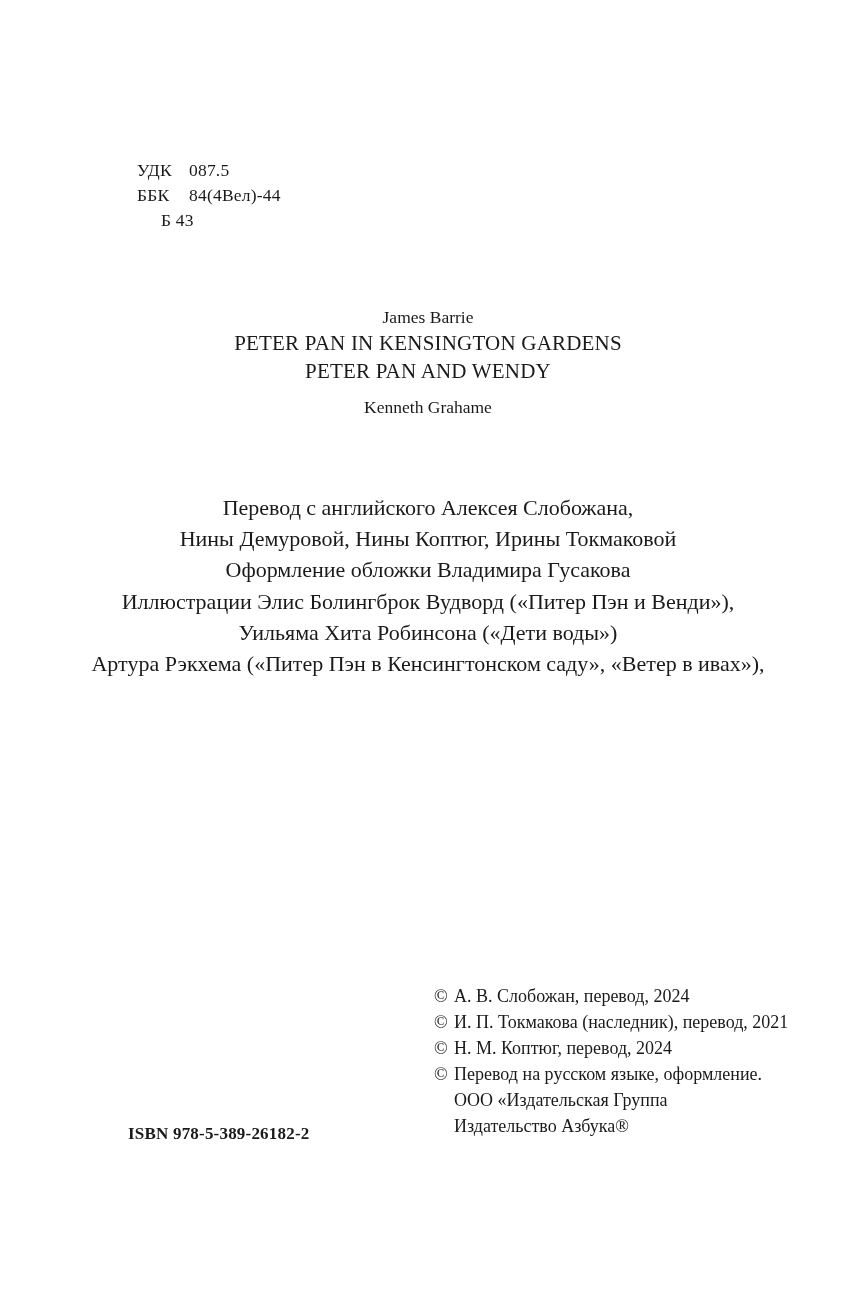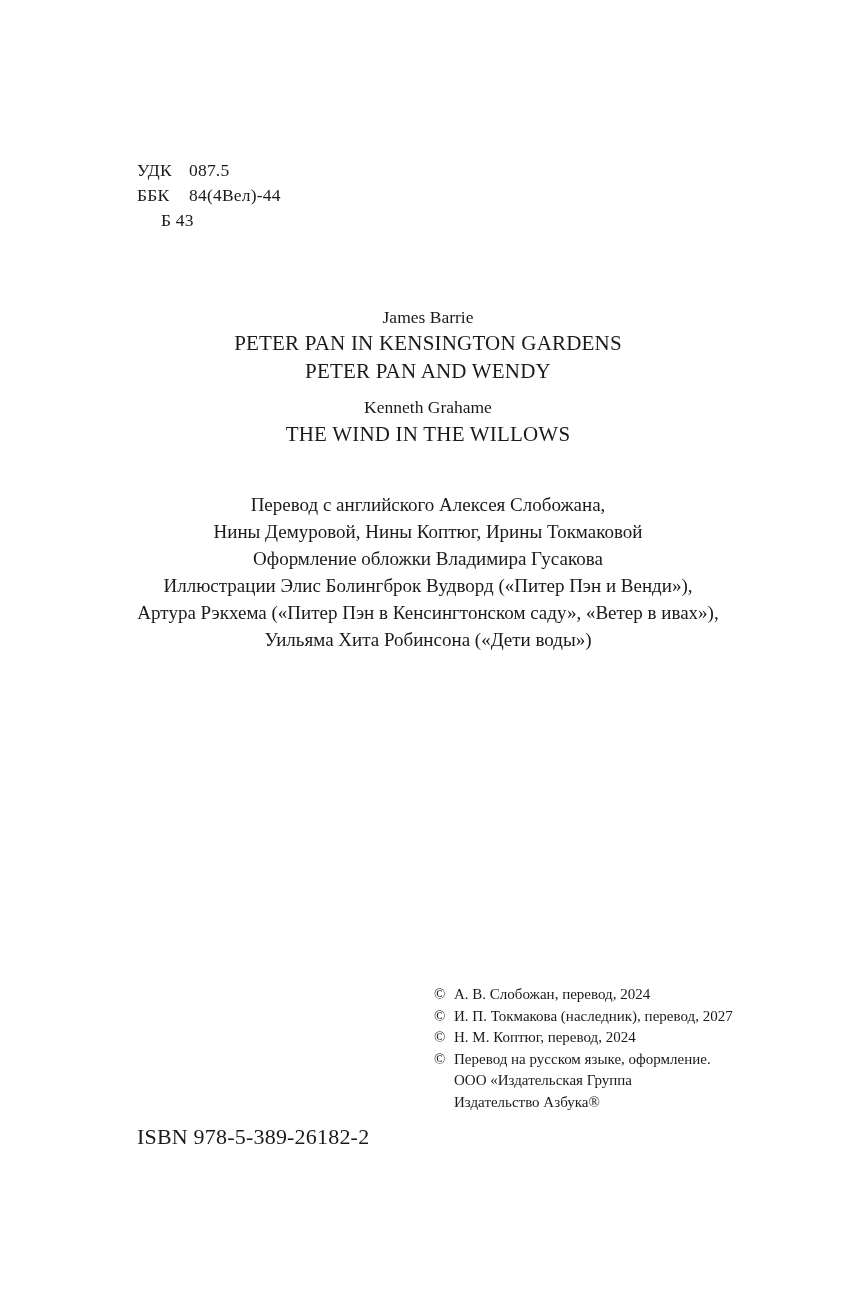--- a/index.html
+++ b/index.html
@@ -69,54 +69,54 @@
     font-family: Liberation Serif, serif;
   }
 
   
   .credits {
     position: absolute;
     left: 0;
     right: 0;
     top: 492px;
     text-align: center;
-    font-size: 19px;
+    font-size: 22px;
     line-height: 1.42;
   }
   .credits div {
     white-space: nowrap;
   }
 
   
   .copyright {
     position: absolute;
     left: 434px;
     top: 984px;
-    font-size: 15px;
+    font-size: 18px;
     line-height: 1.44;
     text-align: left;
   }
   .copyright .c-row {
     white-space: pre;
   }
   .copyright .c-sym {
     display: inline-block;
     width: 20px;
   }
   .copyright .c-indent {
     padding-left: 20px;
   }
 
   
   .isbn {
     position: absolute;
-    left: 137px;
+    left: 128px;
     top: 1124px;
-    font-size: 22px;
-    font-weight: normal;
+    font-size: 17px;
+    font-weight: bold;
     letter-spacing: 0.2px;
   }
 </style>
 </head>
 <body>
 
 <div class="page">
 
   <div class="codes">
     <div class="codes-row"><span class="code-label">УДК</span><span>087.5</span></div>
@@ -125,36 +125,35 @@
   </div>
 
   <div class="works">
     <div class="work-group">
       <p class="work-author">James Barrie</p>
       <p class="work-title">PETER PAN IN KENSINGTON GARDENS</p>
       <p class="work-title">PETER PAN AND WENDY</p>
     </div>
     <div class="work-group">
       <p class="work-author">Kenneth Grahame</p>
-      <p class="work-title">THE WIND IN THE WILLOWS</p>
     </div>
   </div>
 
   <div class="credits">
     <div>Перевод с английского Алексея Слобожана,</div>
     <div>Нины Демуровой, Нины Коптюг, Ирины Токмаковой</div>
     <div>Оформление обложки Владимира Гусакова</div>
     <div>Иллюстрации Элис Болингброк Вудворд («Питер Пэн и Венди»),</div>
+    <div>Уильяма Хита Робинсона («Дети воды»)</div>
     <div>Артура Рэкхема («Питер Пэн в Кенсингтонском саду», «Ветер в ивах»),</div>
-    <div>Уильяма Хита Робинсона («Дети воды»)</div>
   </div>
 
   <div class="copyright">
     <div class="c-row"><span class="c-sym">©</span><span>А. В. Слобожан, перевод, 2024</span></div>
-    <div class="c-row"><span class="c-sym">©</span><span>И. П. Токмакова (наследник), перевод, 2027</span></div>
+    <div class="c-row"><span class="c-sym">©</span><span>И. П. Токмакова (наследник), перевод, 2021</span></div>
     <div class="c-row"><span class="c-sym">©</span><span>Н. М. Коптюг, перевод, 2024</span></div>
     <div class="c-row"><span class="c-sym">©</span><span>Перевод на русском языке, оформление.</span></div>
     <div class="c-row c-indent"><span>ООО «Издательская Группа</span></div>
     <div class="c-row c-indent"><span>Издательство Азбука®</span></div>
   </div>
 
   <div class="isbn">ISBN 978-5-389-26182-2</div>
 
 </div>
 

